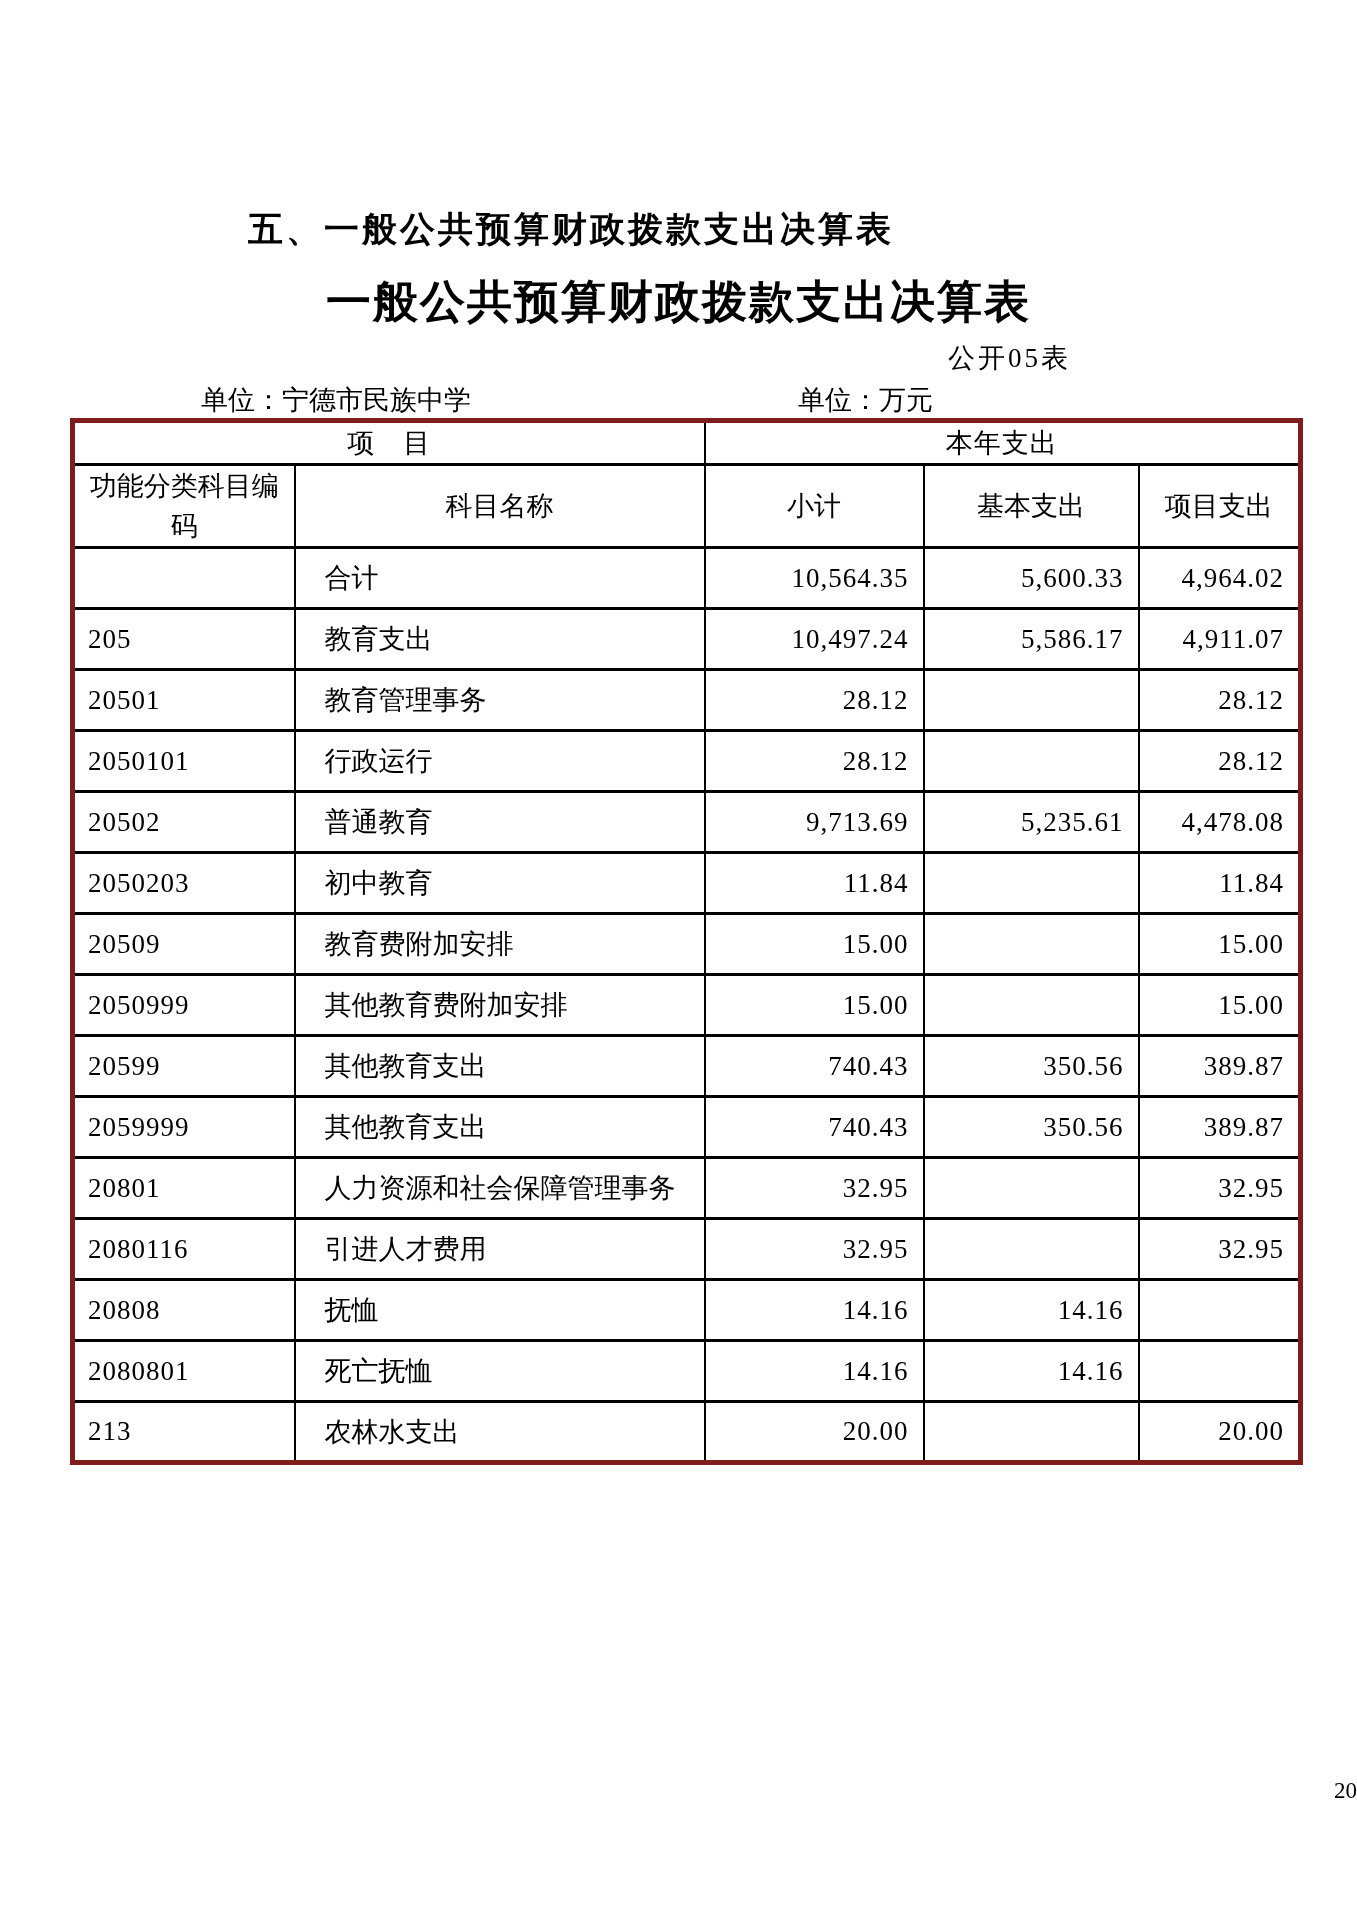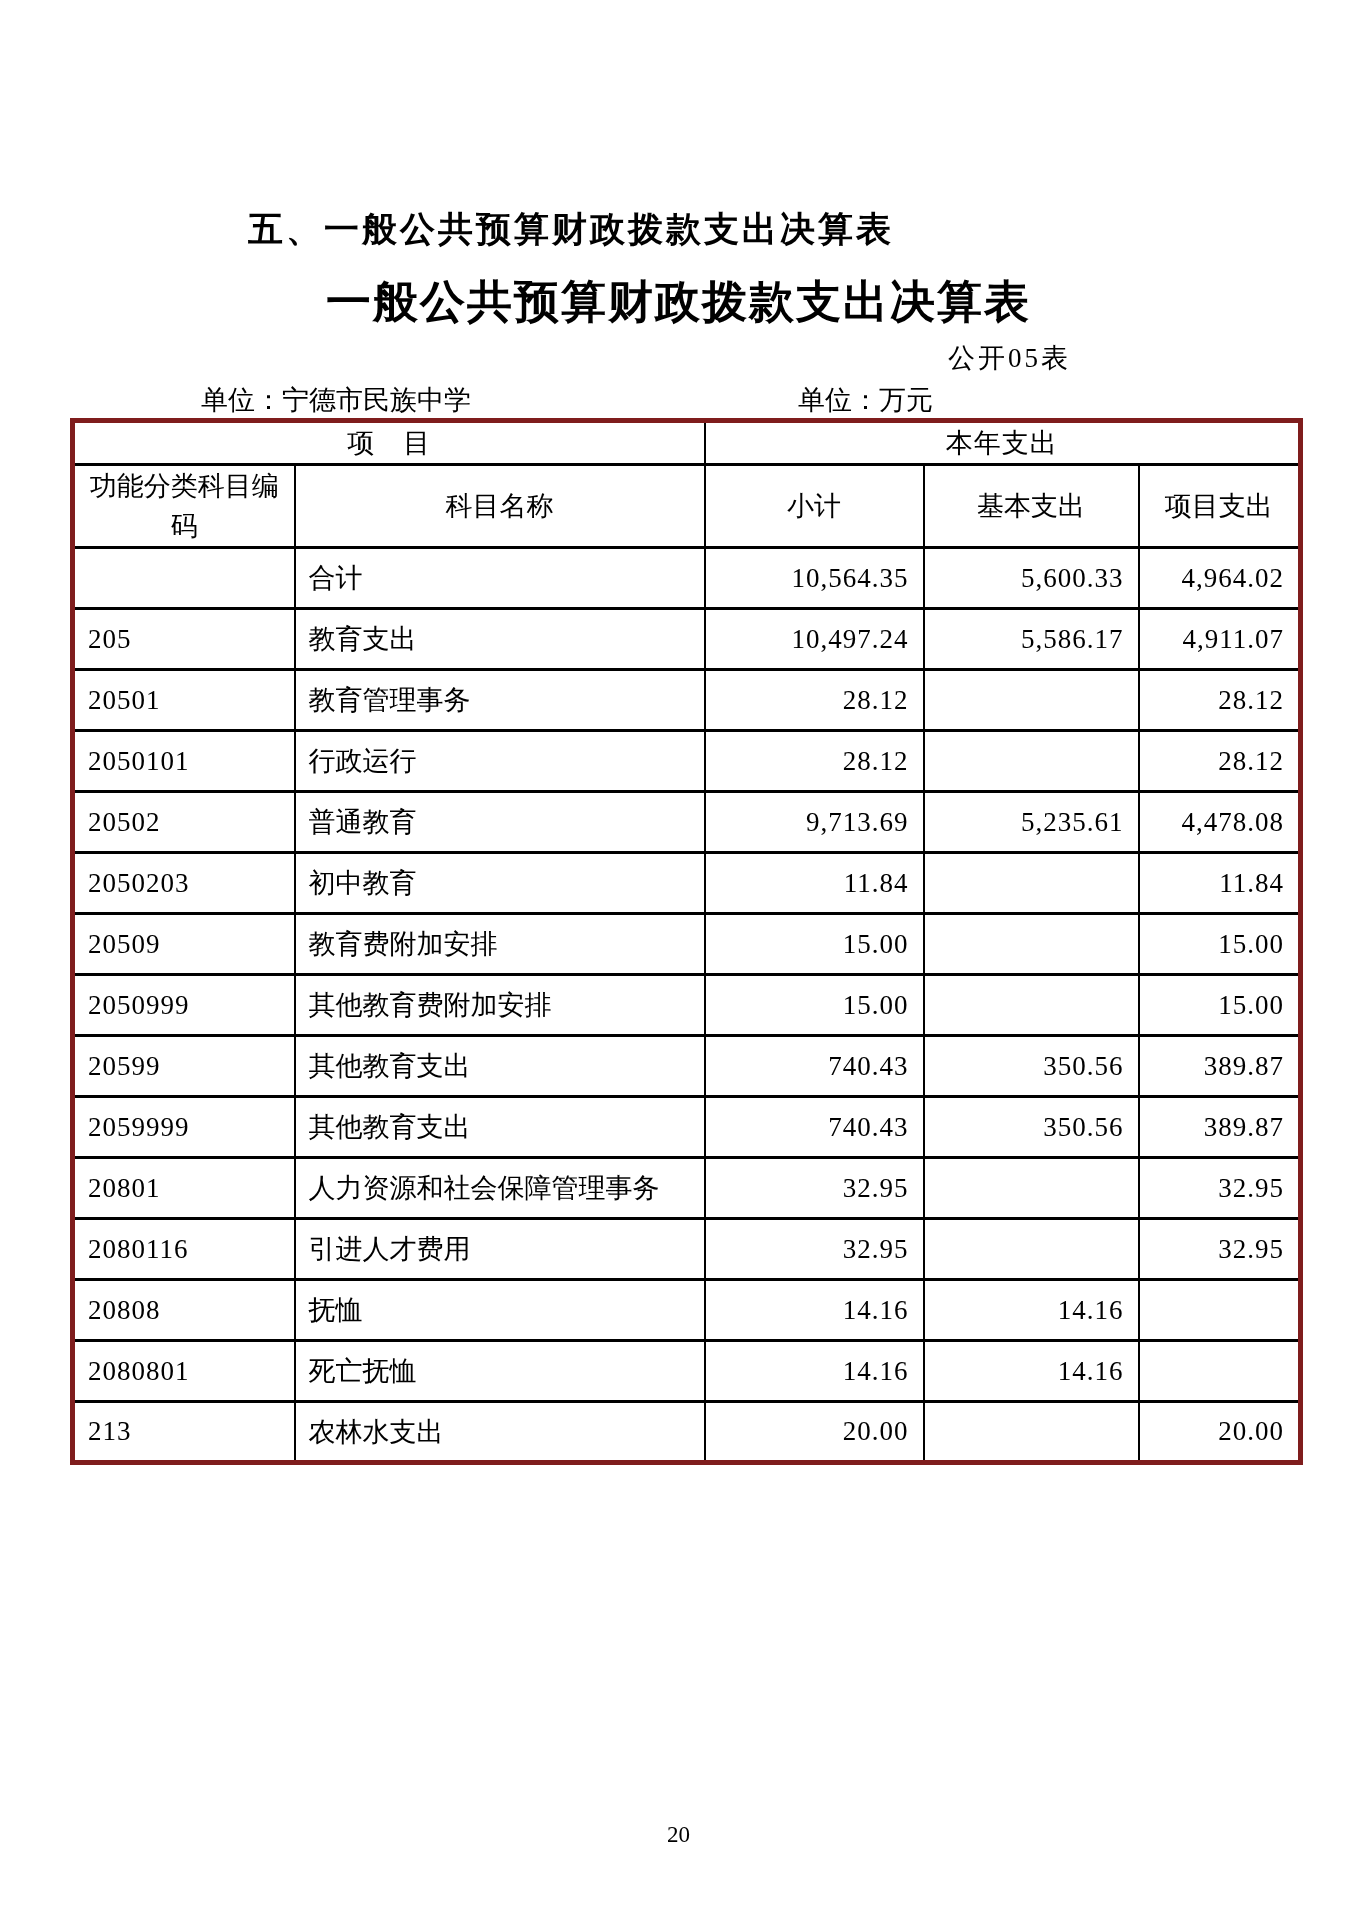--- a/index.html
+++ b/index.html
@@ -76,30 +76,29 @@
     border-bottom: 3px solid #000000;
     font-weight: normal;
     vertical-align: middle;
     overflow: hidden;
   }
   tr.head-row-1 th { height: 44px; text-align: center; letter-spacing: 1px; }
   tr.head-row-2 th { height: 81px; text-align: center; }
   .code-header { line-height: 40px; padding: 0 9px; }
   tbody td { height: 61px; }
   .cell-code  { text-align: left; padding-left: 13px; letter-spacing: 1px; }
-  .cell-name  { text-align: left; padding-left: 13px; }
+  .cell-name  { text-align: left; padding-left: 29px; }
   .cell-num   { text-align: right; padding-right: 14px; letter-spacing: 1px; }
   .page-number {
     position: absolute;
     left: 0;
     top: 1778px;
     width: 100%;
-    text-align: center;
+    text-align: right;
     font-size: 23px;
-    margin-top: 44px;
   }
 </style>
 </head>
 <body>
 
 <div class="page">
 
   <div class="section-title">五、一般公共预算财政拨款支出决算表</div>
 
   <div class="table-title">一般公共预算财政拨款支出决算表</div>

